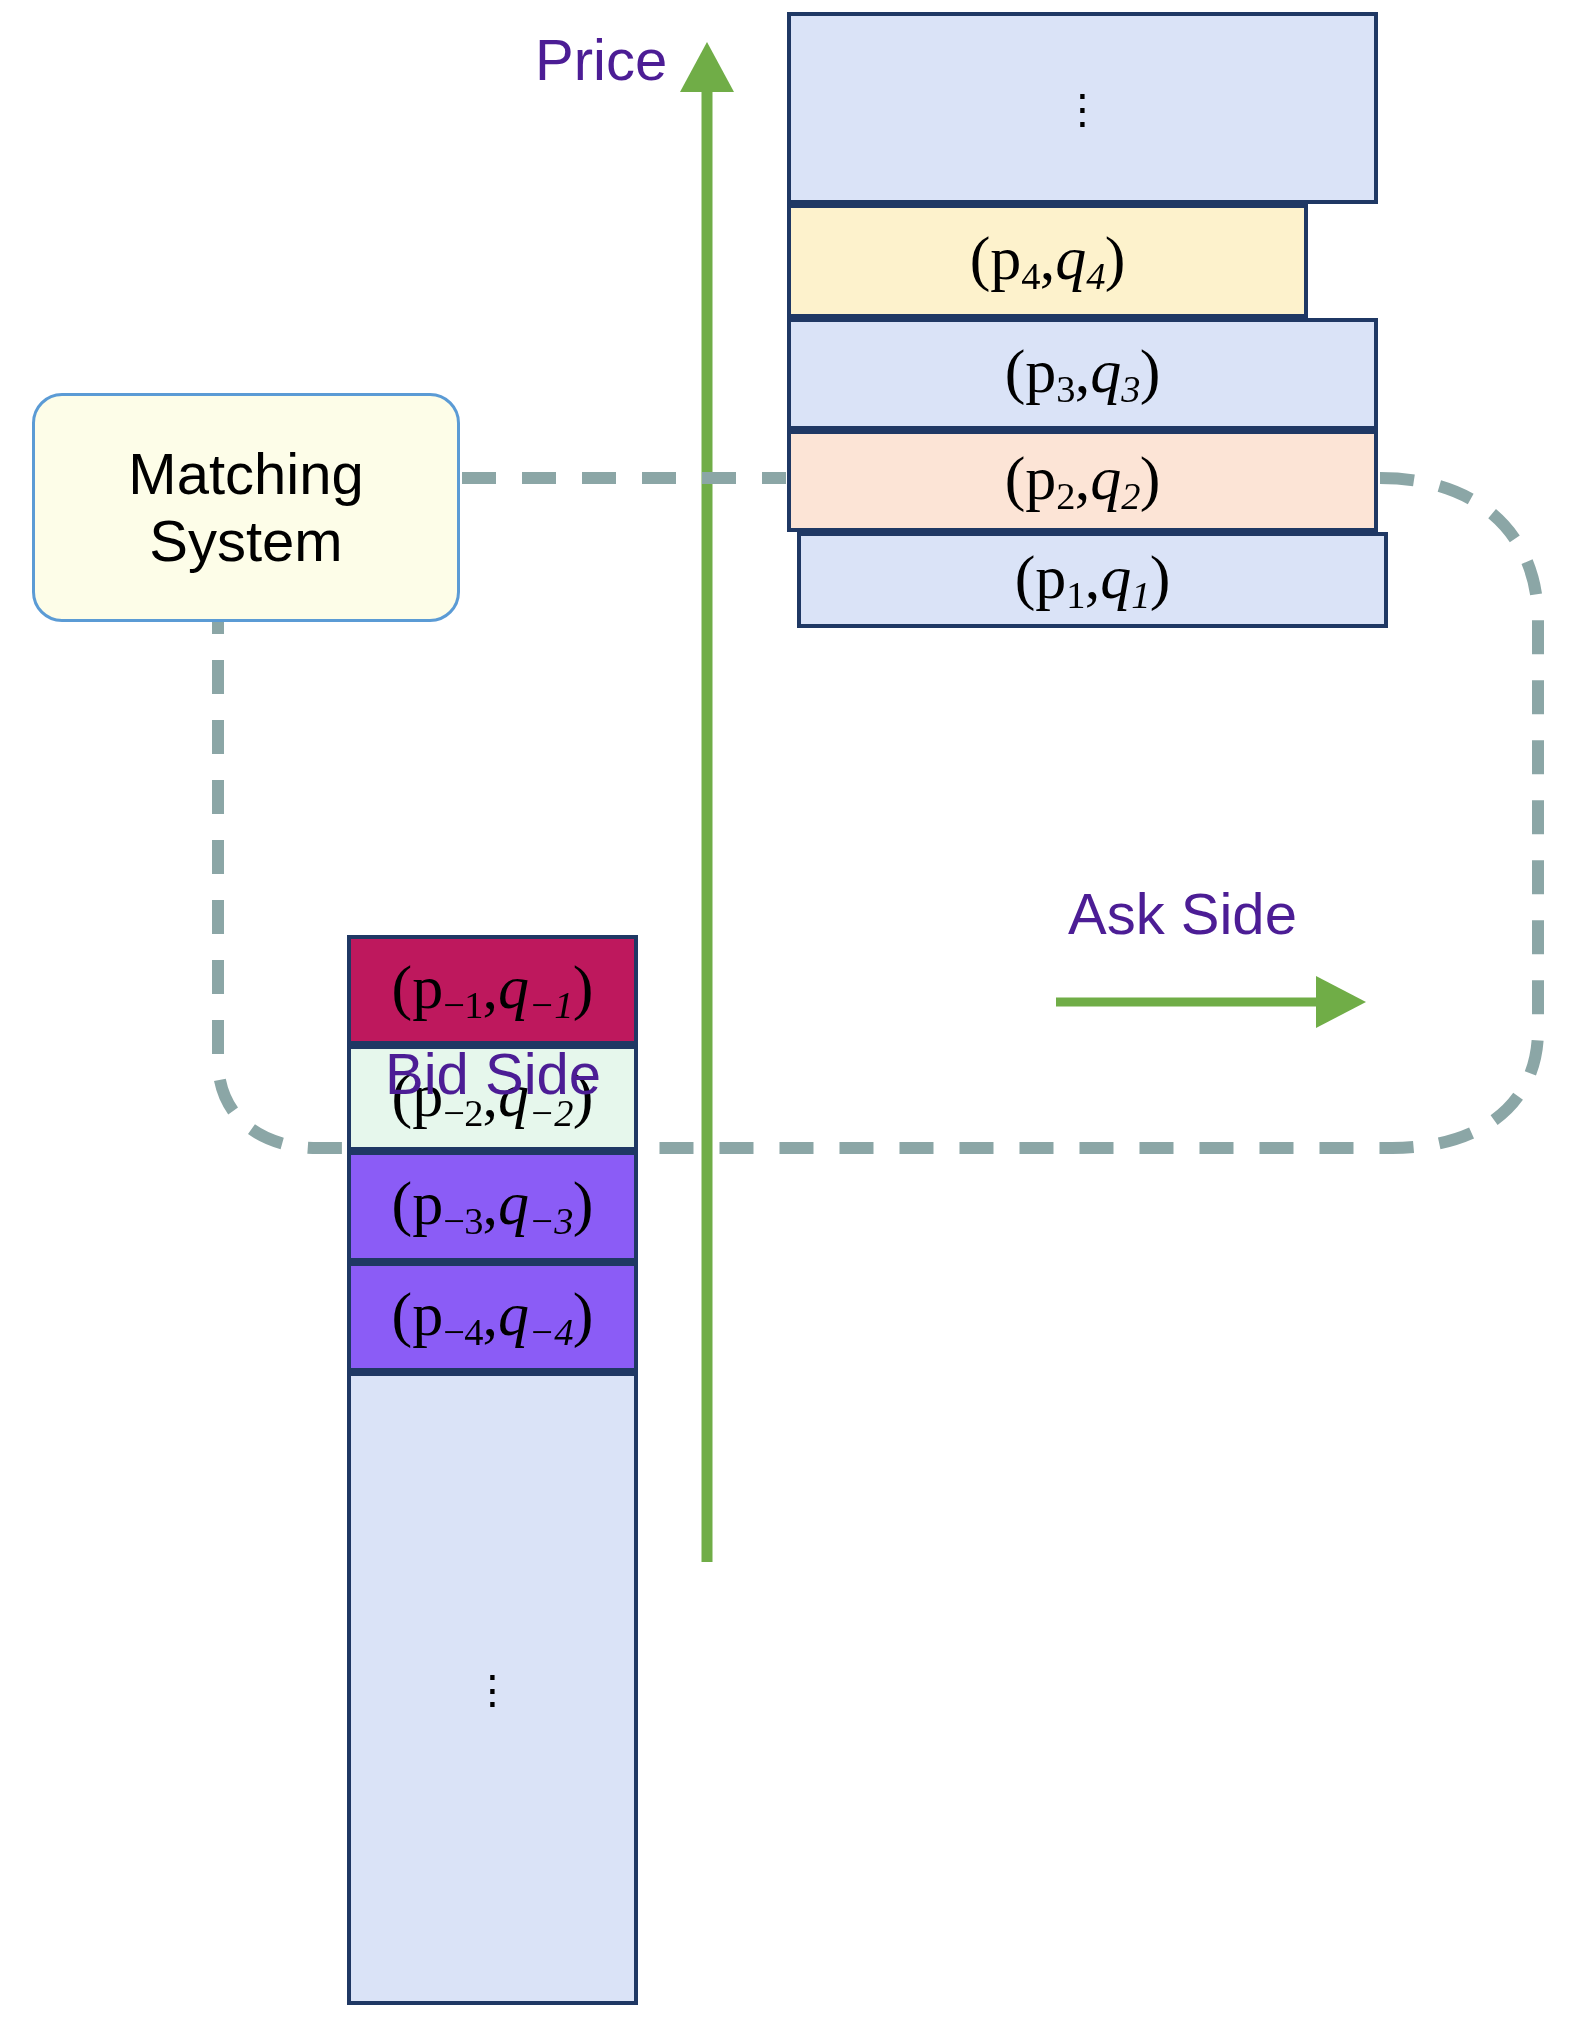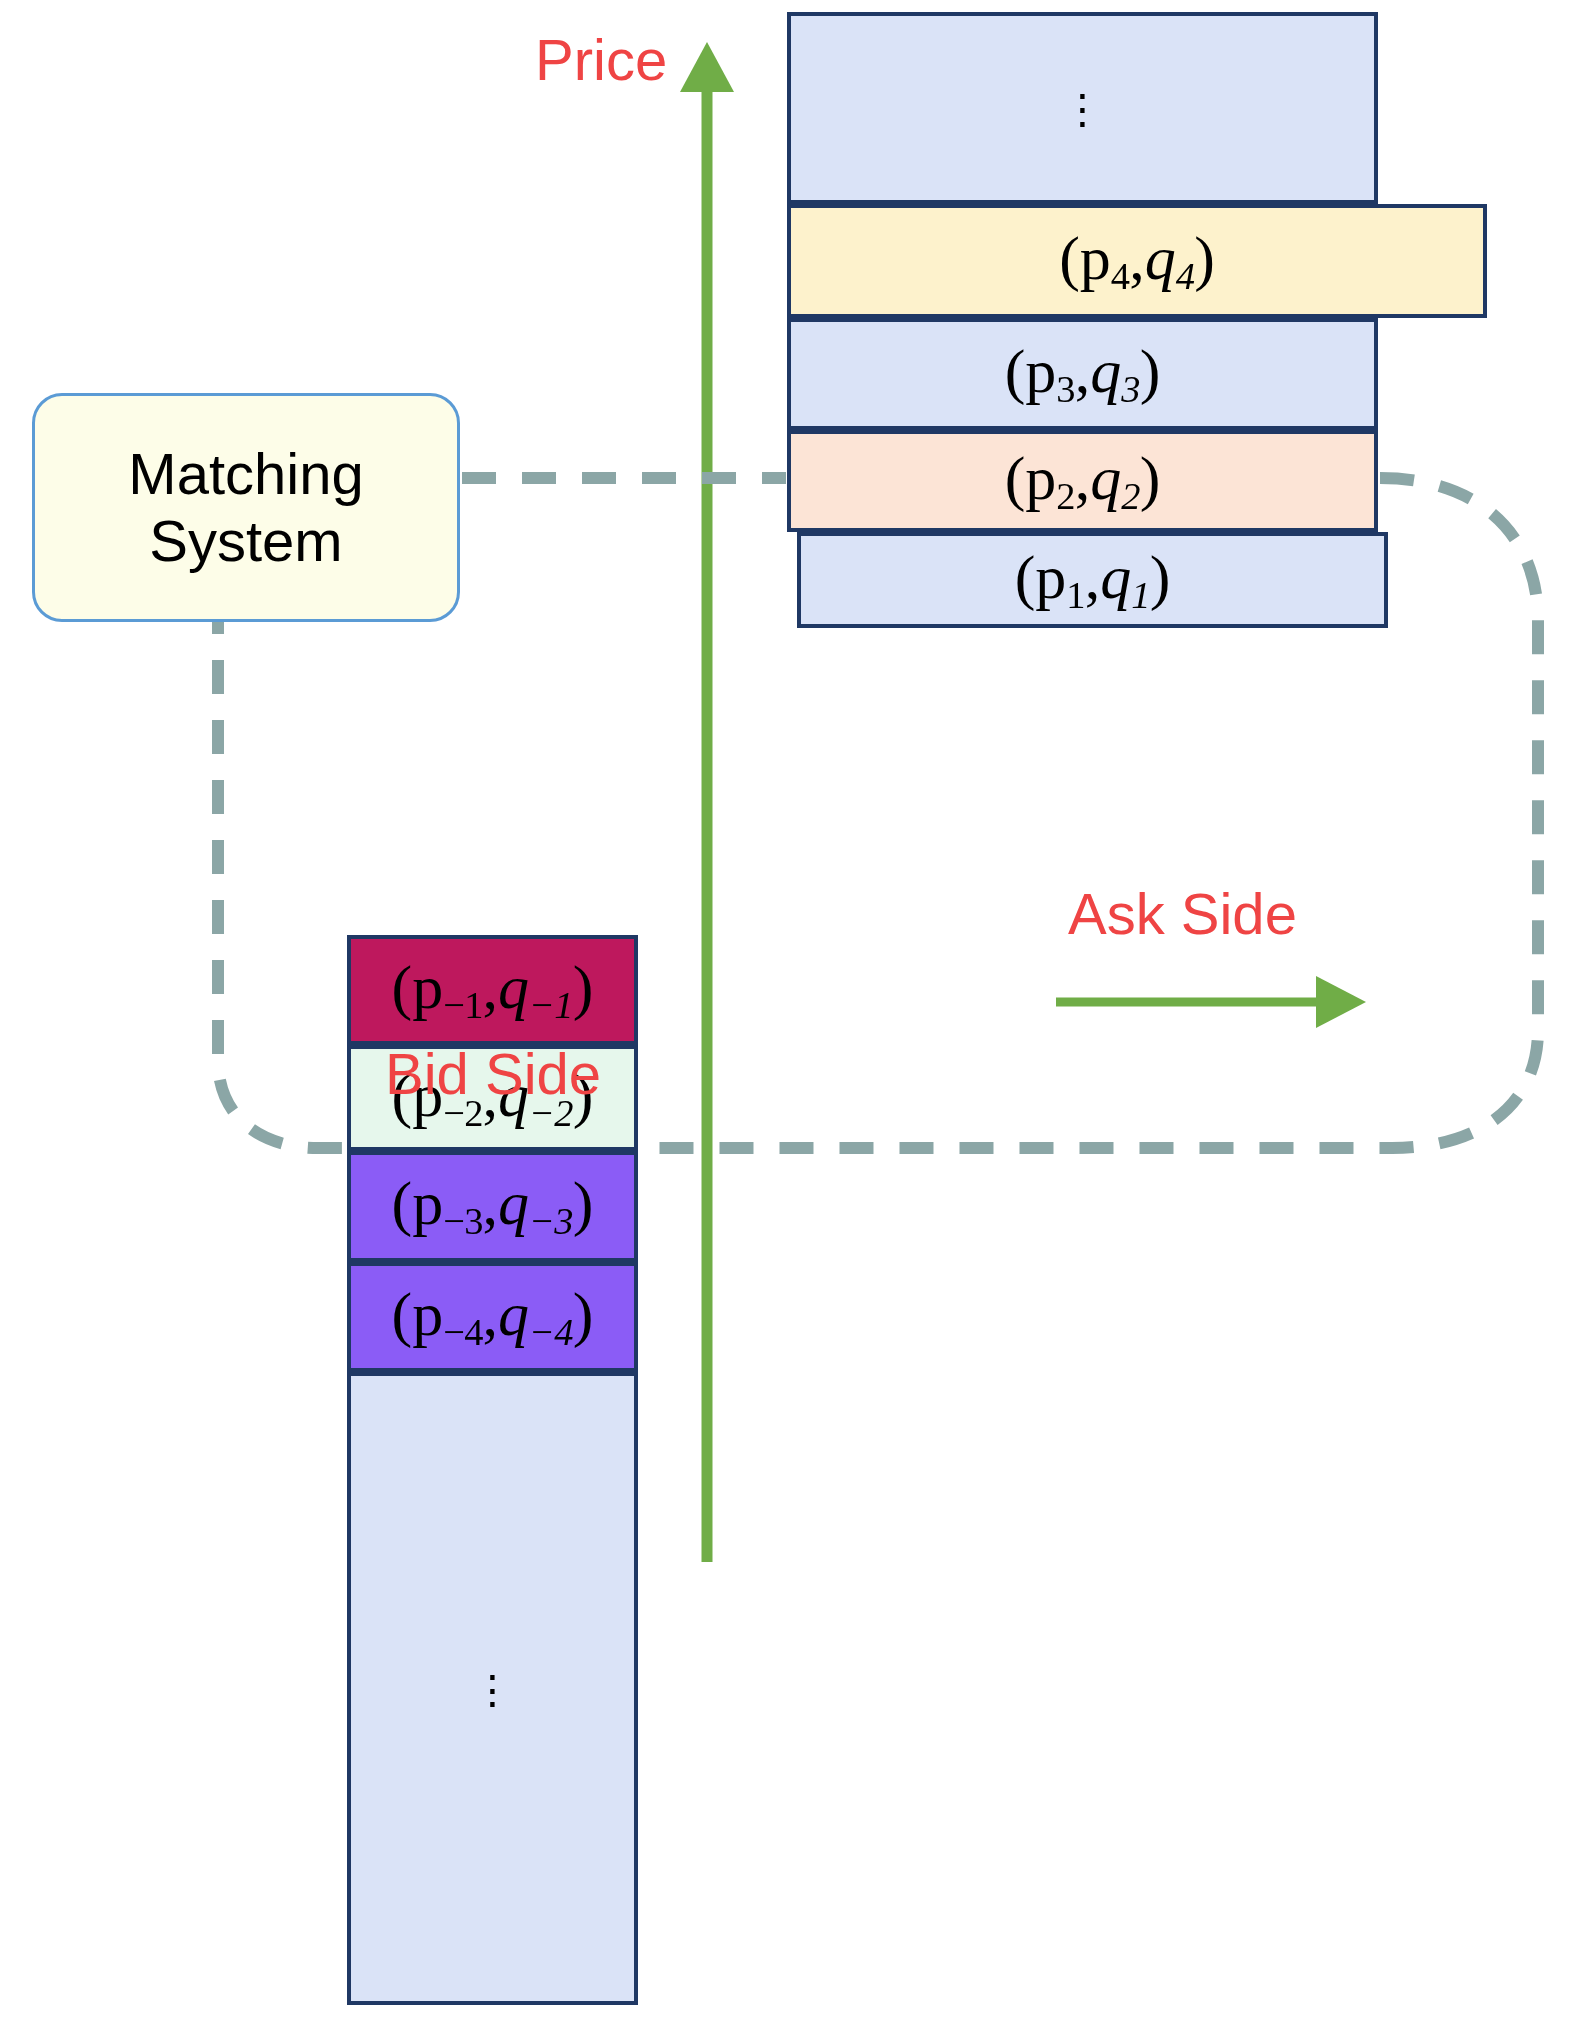--- a/index.html
+++ b/index.html
@@ -21,21 +21,21 @@
   .vdots span{display:block;}
 
   
   #ms-box{position:absolute;left:32px;top:393px;width:428px;height:229px;
           box-sizing:border-box;background:#fdfde8;border:3px solid #5b9bd5;
           border-radius:30px;display:flex;align-items:center;
           justify-content:center;text-align:center;}
   #ms-box .lbl{font-size:58px;color:#000;line-height:1.15;}
 
   
-  .flab{position:absolute;font-size:58px;color:#ef4444;white-space:nowrap;}
+  .flab{position:absolute;font-size:58px;color:#4c1d95;white-space:nowrap;}
 
   
   #overlay{position:absolute;left:0;top:0;width:1572px;height:2023px;}
 </style>
 </head>
 <body>
 
 <div id="stage">
 
   <svg id="overlay" viewBox="0 0 1572 2023">
@@ -81,21 +81,21 @@
   </div>
 
   <div class="cell dots" style="left:787px;top:12px;width:591px;height:192px;background:#dae3f7;">
     <span class="vdots">
         <span>·</span>
         <span>·</span>
         <span>·</span>
       </span>
   </div>
 
-  <div class="cell" style="left:787px;top:204px;width:700px;height:114px;background:#fdf2cc;">
+  <div class="cell" style="left:787px;top:204px;width:521px;height:114px;background:#fdf2cc;">
     <span class="tuple">(<span class="pvar">p<sub>4</sub></span>,<span class="qvar">q<sub>4</sub></span>)</span>
   </div>
 
   <div class="cell" style="left:787px;top:318px;width:591px;height:112px;background:#dae3f7;">
     <span class="tuple">(<span class="pvar">p<sub>3</sub></span>,<span class="qvar">q<sub>3</sub></span>)</span>
   </div>
 
   <div class="cell" style="left:787px;top:430px;width:591px;height:102px;background:#fce4d6;">
     <span class="tuple">(<span class="pvar">p<sub>2</sub></span>,<span class="qvar">q<sub>2</sub></span>)</span>
   </div>

